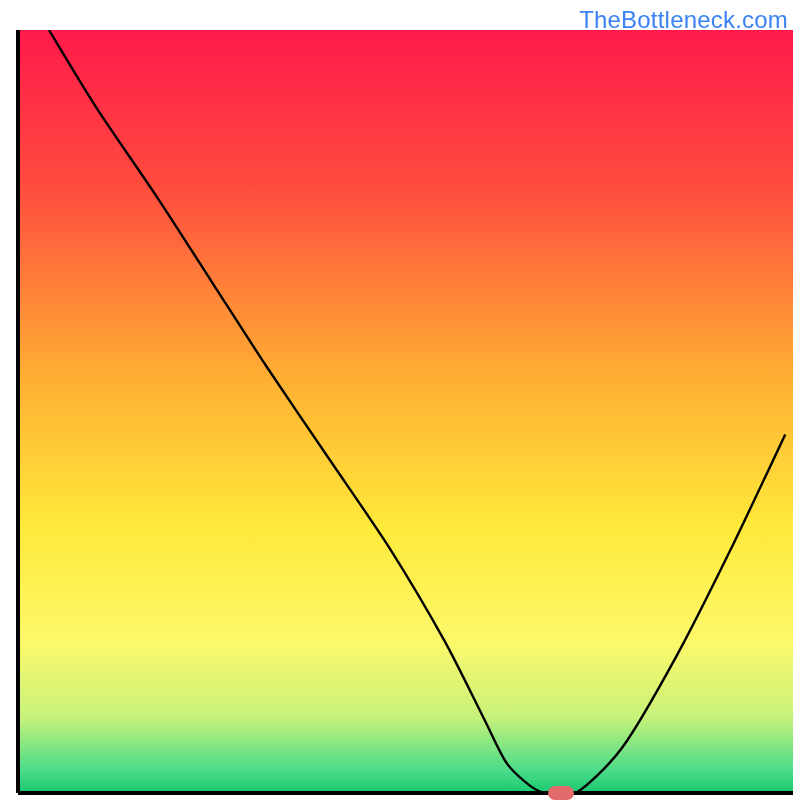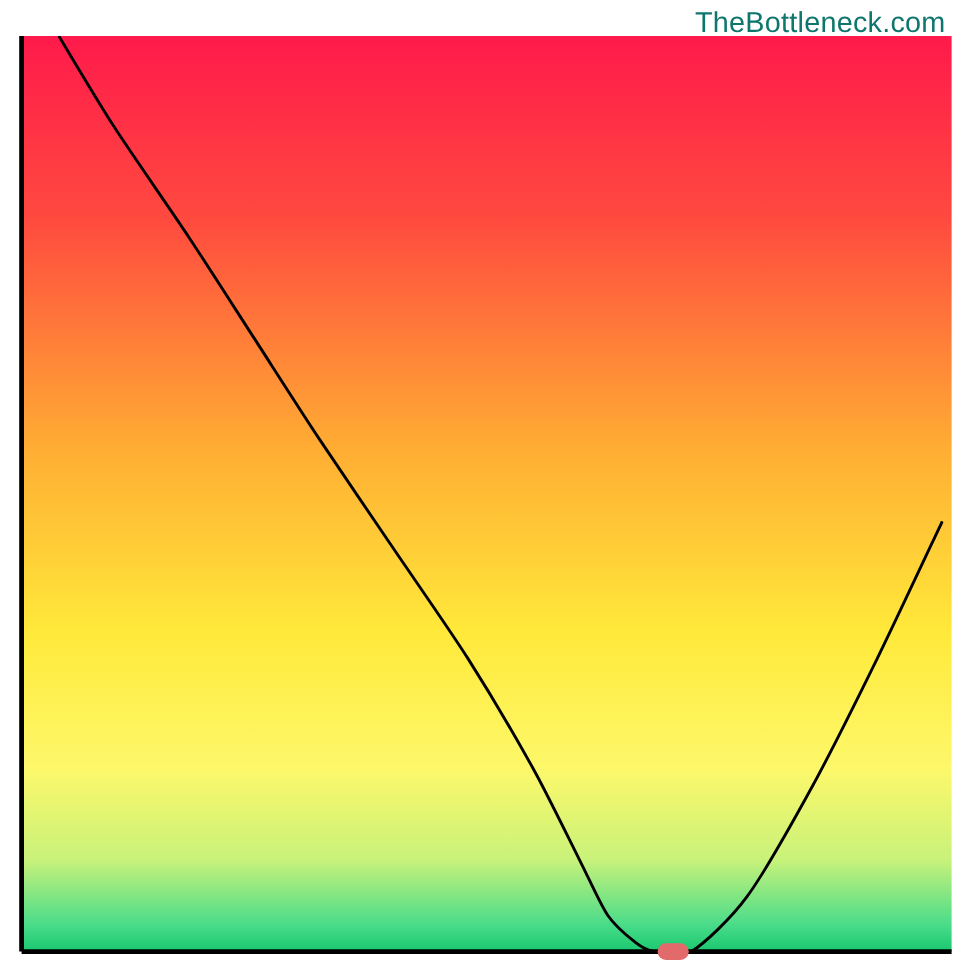--- a/index.html
+++ b/index.html
@@ -15,21 +15,21 @@
     position: relative;
     width: 800px;
     height: 800px;
   }
   .attribution {
     position: absolute;
     top: 6px;
     right: 12px;
     font-size: 24px;
     font-weight: 500;
-    color: #0f766e;
+    color: #3b82f6;
     letter-spacing: 0.2px;
   }
   svg {
     position: absolute;
     left: 0; top: 0;
     width: 800px; height: 800px;
     display: block;
   }
   .marker {
     position: absolute;

